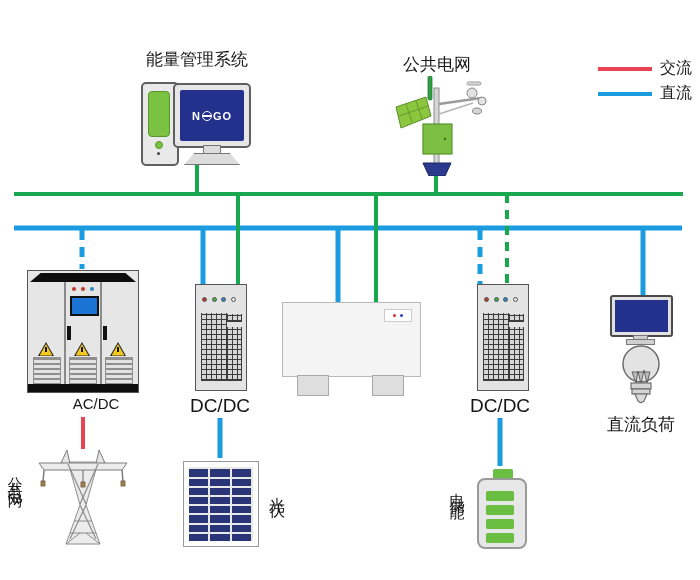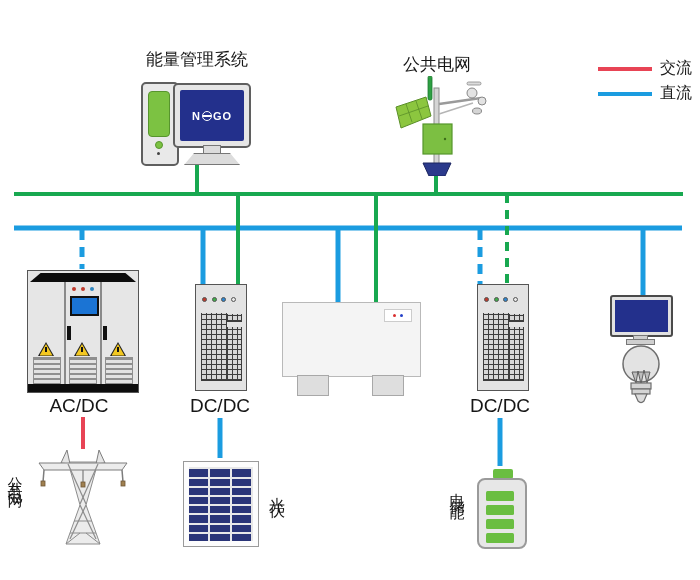--- a/index.html
+++ b/index.html
@@ -156,21 +156,21 @@
       </div>
     <div class="warn" style="left:82px;top:71px;">
         <i></i>
         <b></b>
       </div>
     <div class="vent" style="left:5px;top:86px;width:26px;"></div>
     <div class="vent" style="left:41px;top:86px;width:26px;"></div>
     <div class="vent" style="left:77px;top:86px;width:26px;"></div>
     <div class="base"></div>
   </div>
-  <div class="label" style="left:29px;top:395px;width:100px;font-size:19px;">AC/DC</div>
+  <div class="label" style="left:46px;top:395px;width:100px;font-size:15px;">AC/DC</div>
 
   <div class="abs dcdc" style="left:195px;top:284px;">
     <div class="dots">
       <i style="background:#c0392b;"></i>
       <i style="background:#3fae49;"></i>
       <i style="background:#2e86d1;"></i>
       <i style="background:#e8e8e8;"></i>
     </div>
     <div class="grid" style="left:5px;top:28px;width:25px;height:67px;"></div>
     <div class="grid" style="left:31px;top:42px;width:14px;height:53px;"></div>
@@ -205,20 +205,21 @@
     </div>
   <div class="abs tv-neck"></div>
   <div class="abs tv-base"></div>
   <svg class="abs" style="left:616px;top:344px;" width="50" height="62" viewBox="0 0 50 62">
     <circle cx="25" cy="20" r="18" fill="#e3e3e3" stroke="#6e6e6e" stroke-width="1.5"></circle>
     <path d="M16,28 L20,39 L22,27 L25,40 L28,26 L31,39 L34,28 Z" fill="#bdbdbd" stroke="#5f5f5f" stroke-width="1"></path>
     <rect x="15" y="39" width="20" height="6" fill="#d4d4d4" stroke="#6e6e6e" stroke-width="1.2"></rect>
     <rect x="16" y="45" width="18" height="5" fill="#d4d4d4" stroke="#6e6e6e" stroke-width="1.2"></rect>
     <path d="M19,50 L31,50 L28,57 Q25,60 22,57 Z" fill="#dcdcdc" stroke="#6e6e6e" stroke-width="1.2"></path>
   </svg>
+  <div class="label" style="left:591px;top:413px;width:100px;font-size:17px;">直流负荷</div>
 
   <div class="vlabel" style="left:6px;top:464px;">公共电网</div>
   <svg class="abs" style="left:37px;top:449px;" width="92" height="97" viewBox="0 0 92 97">
     <polygon points="31,13 61,13 49,56 63,95 29,95 43,56" fill="#ececec" stroke="#8c8c8c" stroke-width="1"></polygon>
     <polygon points="24,14 30,1 33,15" fill="#e6e6e6" stroke="#7d7d7d" stroke-width="1"></polygon>
     <polygon points="59,15 62,1 68,14" fill="#e6e6e6" stroke="#7d7d7d" stroke-width="1"></polygon>
     <polygon points="2,14 90,14 85,21 7,21" fill="#ececec" stroke="#7d7d7d" stroke-width="1"></polygon>
     <line x1="7" y1="21" x2="6" y2="33" stroke="#7d7d7d" stroke-width="1.5"></line>
     <rect x="4" y="32" width="4" height="5" fill="#a08050" stroke="#6e5636" stroke-width="0.8"></rect>
     <line x1="85" y1="21" x2="86" y2="33" stroke="#7d7d7d" stroke-width="1.5"></line>

